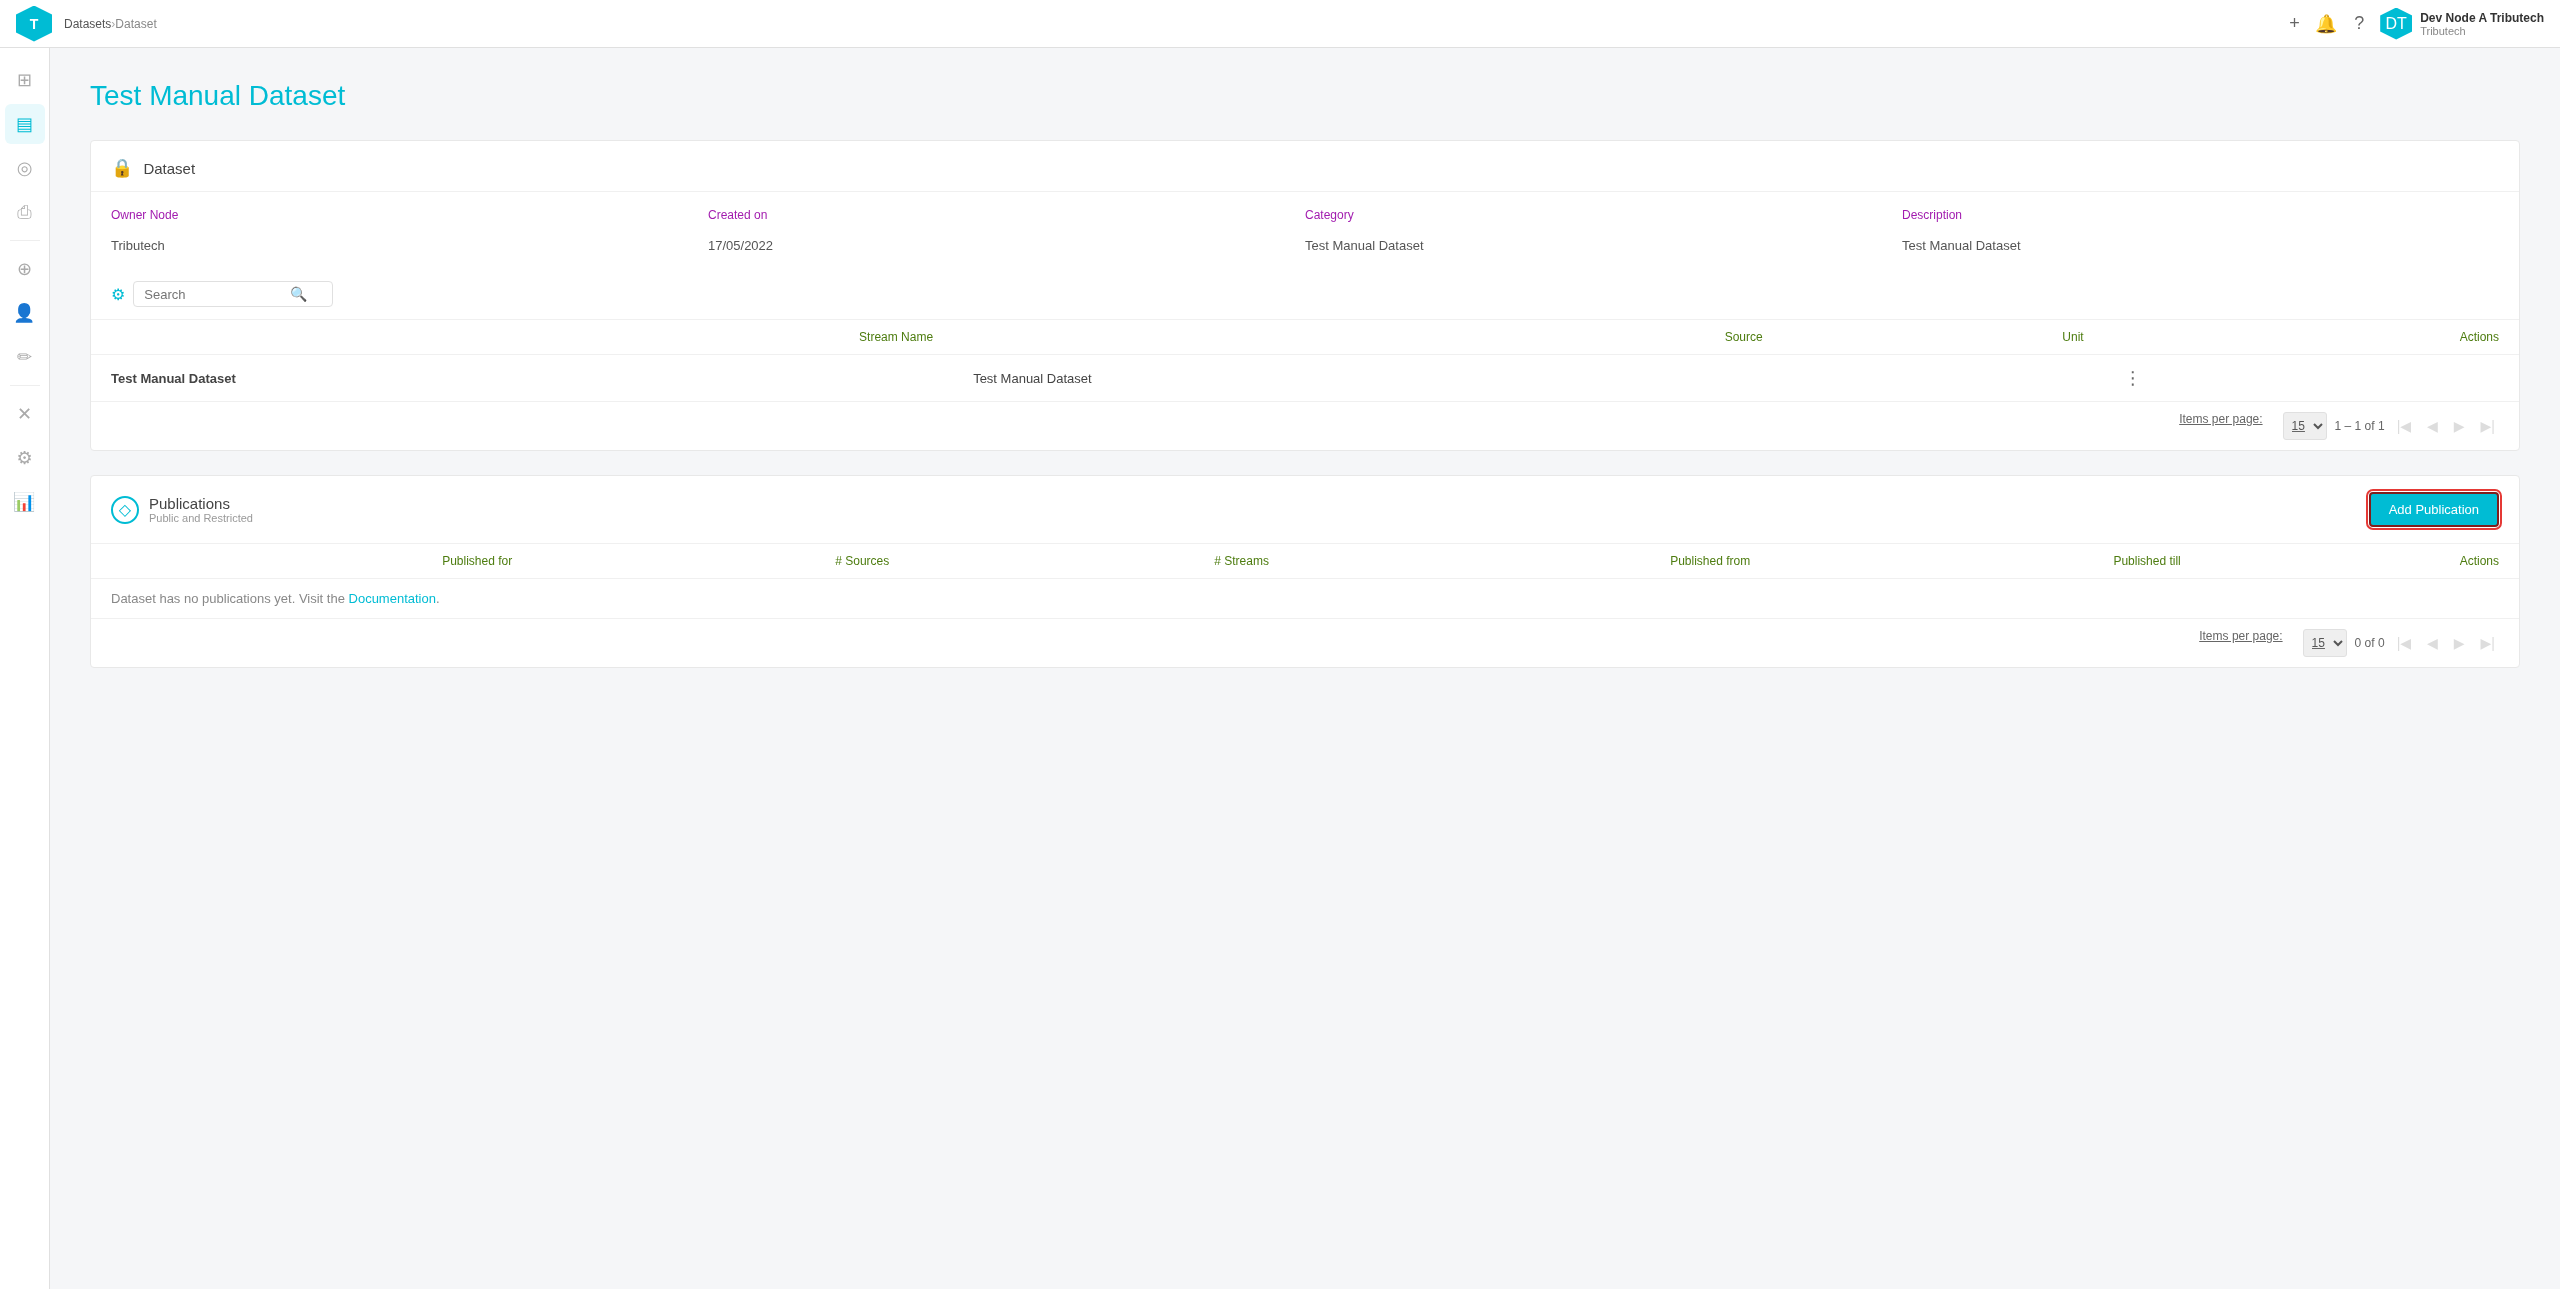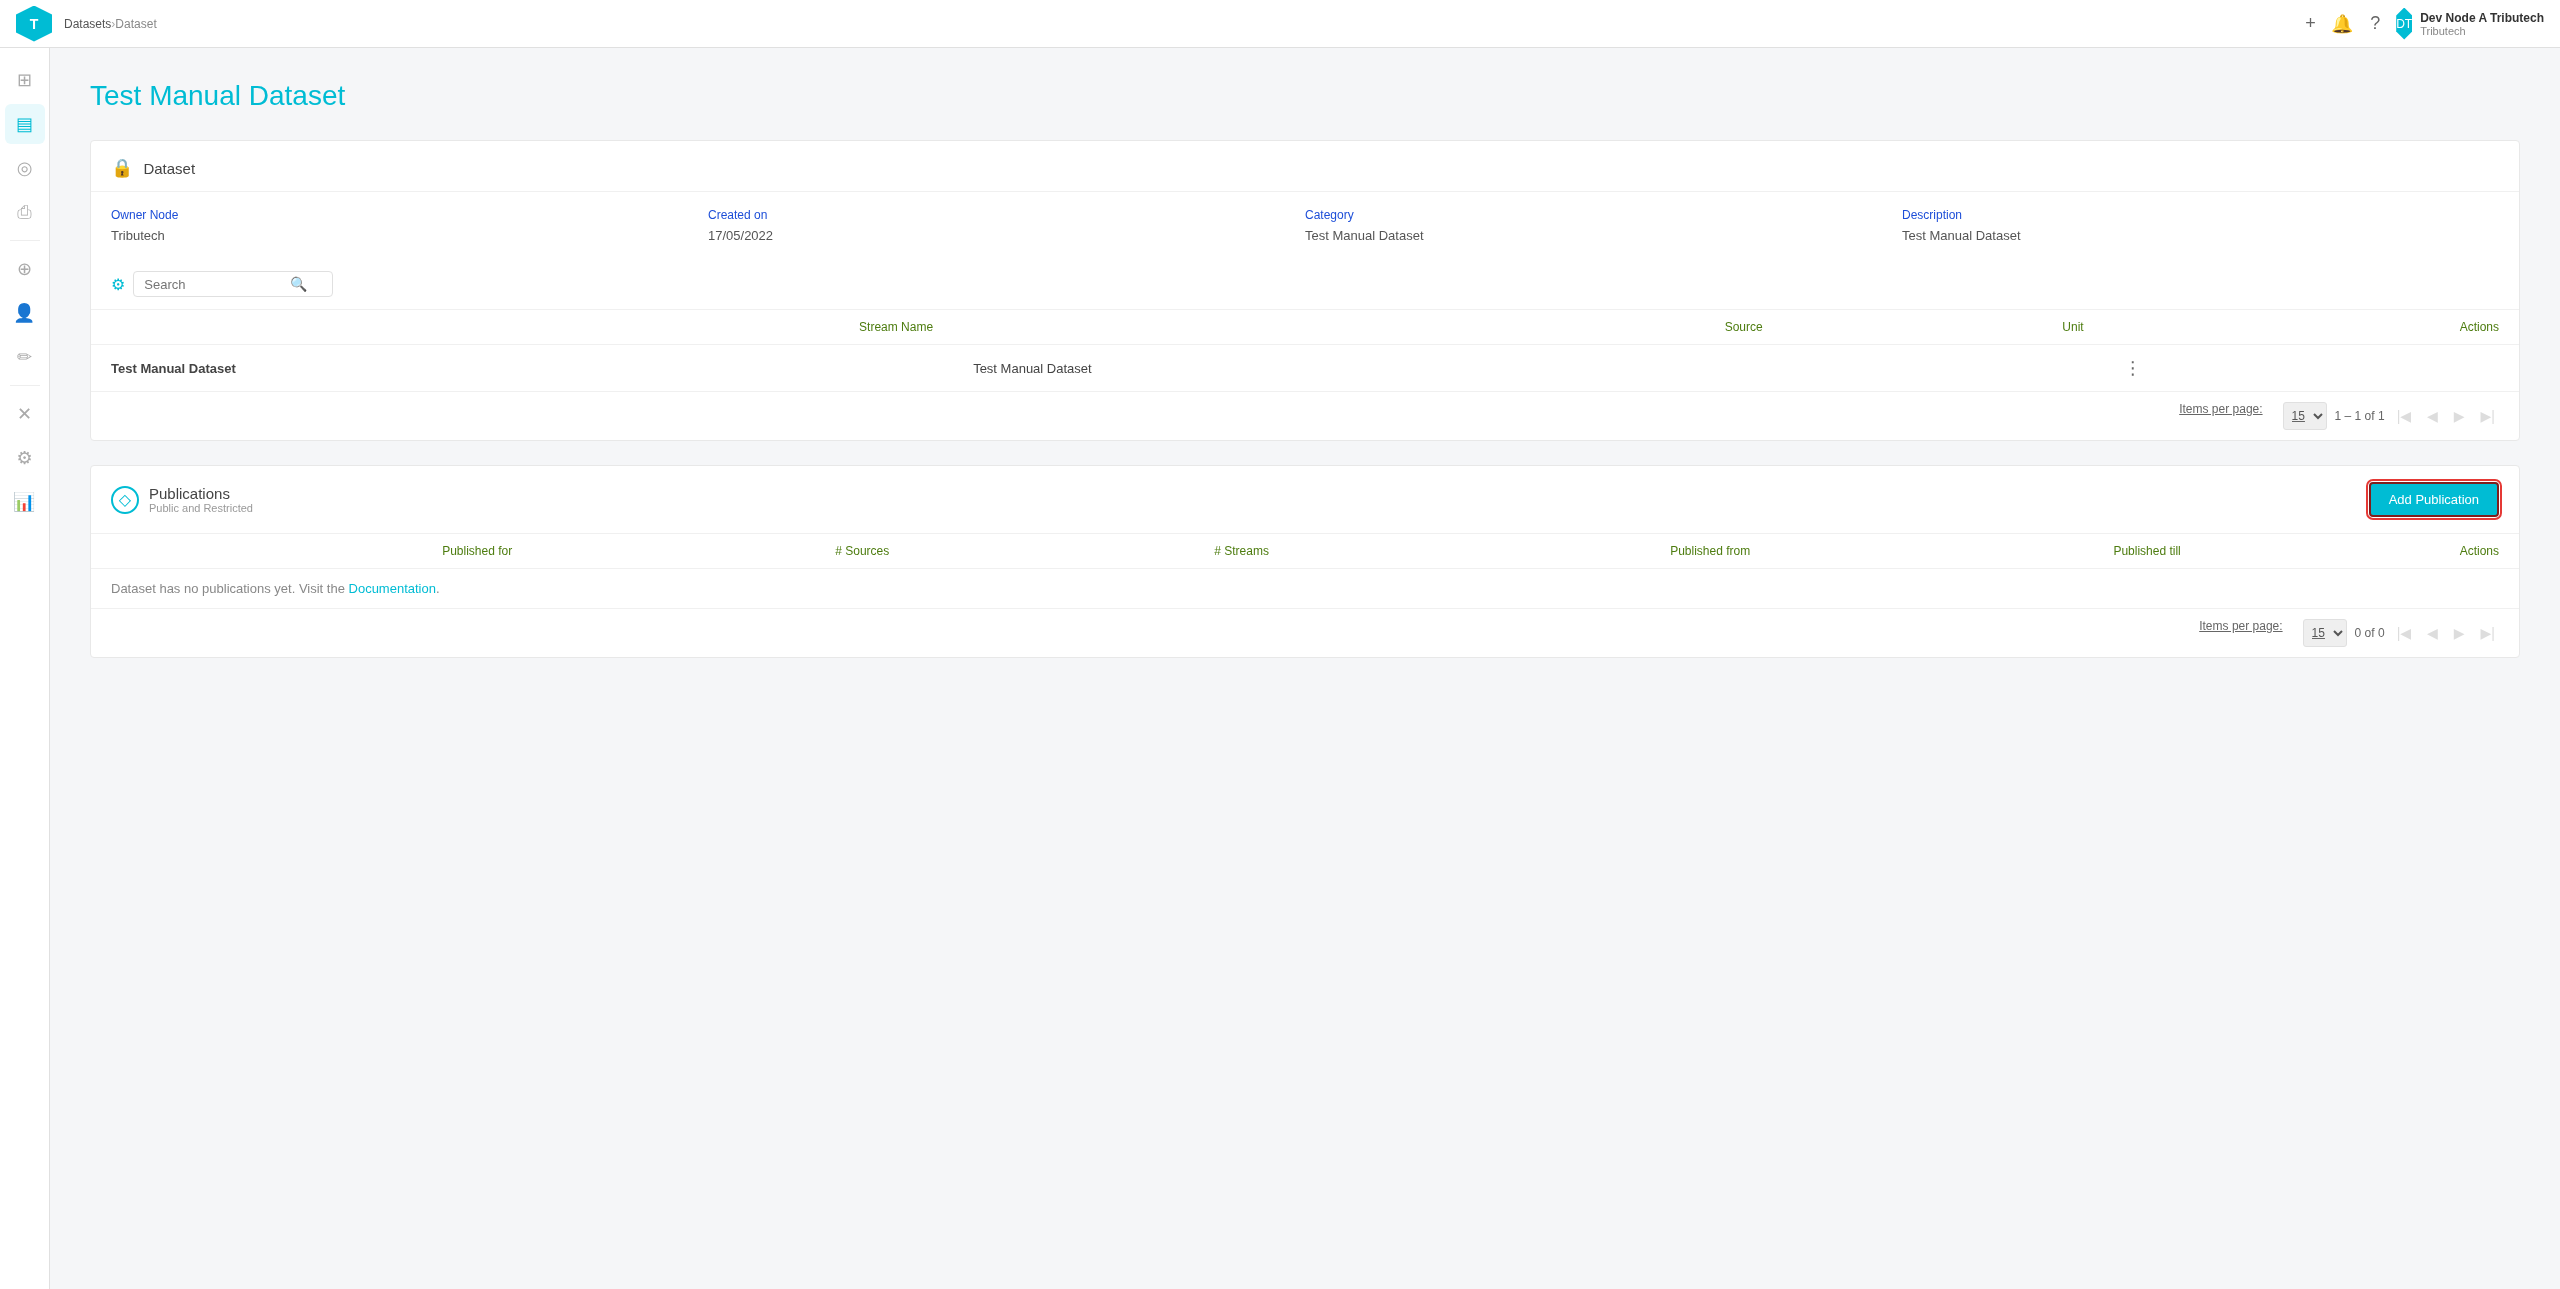--- a/index.html
+++ b/index.html
@@ -36,25 +36,25 @@
       display: flex; align-items: center; gap: 16px;
     }
     .top-nav-right .icon-btn {
       background: none; border: none; cursor: pointer;
       font-size: 18px; color: #666;
     }
     .user-info {
       display: flex; align-items: center; gap: 8px;
     }
     .user-avatar {
-      width: 16px; height: 32px;
+      width: 32px; height: 32px;
       background: #00bcd4;
       clip-path: polygon(50% 0%, 100% 25%, 100% 75%, 50% 100%, 0% 75%, 0% 25%);
       display: flex; align-items: center; justify-content: center;
-      color: #fff; font-size: 12px;
+      color: #fff; font-size: 16px;
     }
     .user-text { font-size: 12px; }
     .user-text .name { font-weight: 600; color: #333; }
     .user-text .org { color: #888; font-size: 11px; }
 
     
     .sidebar {
       position: fixed;
       top: 48px; left: 0; bottom: 0;
       width: 50px;
@@ -130,22 +130,22 @@
     }
 
     .meta-grid {
       display: grid;
       grid-template-columns: 1fr 1fr 1fr 1fr;
       padding: 16px 20px;
       gap: 8px 0;
     }
     .meta-label {
       font-size: 12px;
-      color: #1d4ed8;
-      margin-bottom: 6px;
+      color: #a21caf;
+      margin-bottom: 16px;
     }
     .meta-value {
       font-size: 13px;
       color: #555;
     }
 
     
     .search-bar {
       display: flex;
       align-items: center;

